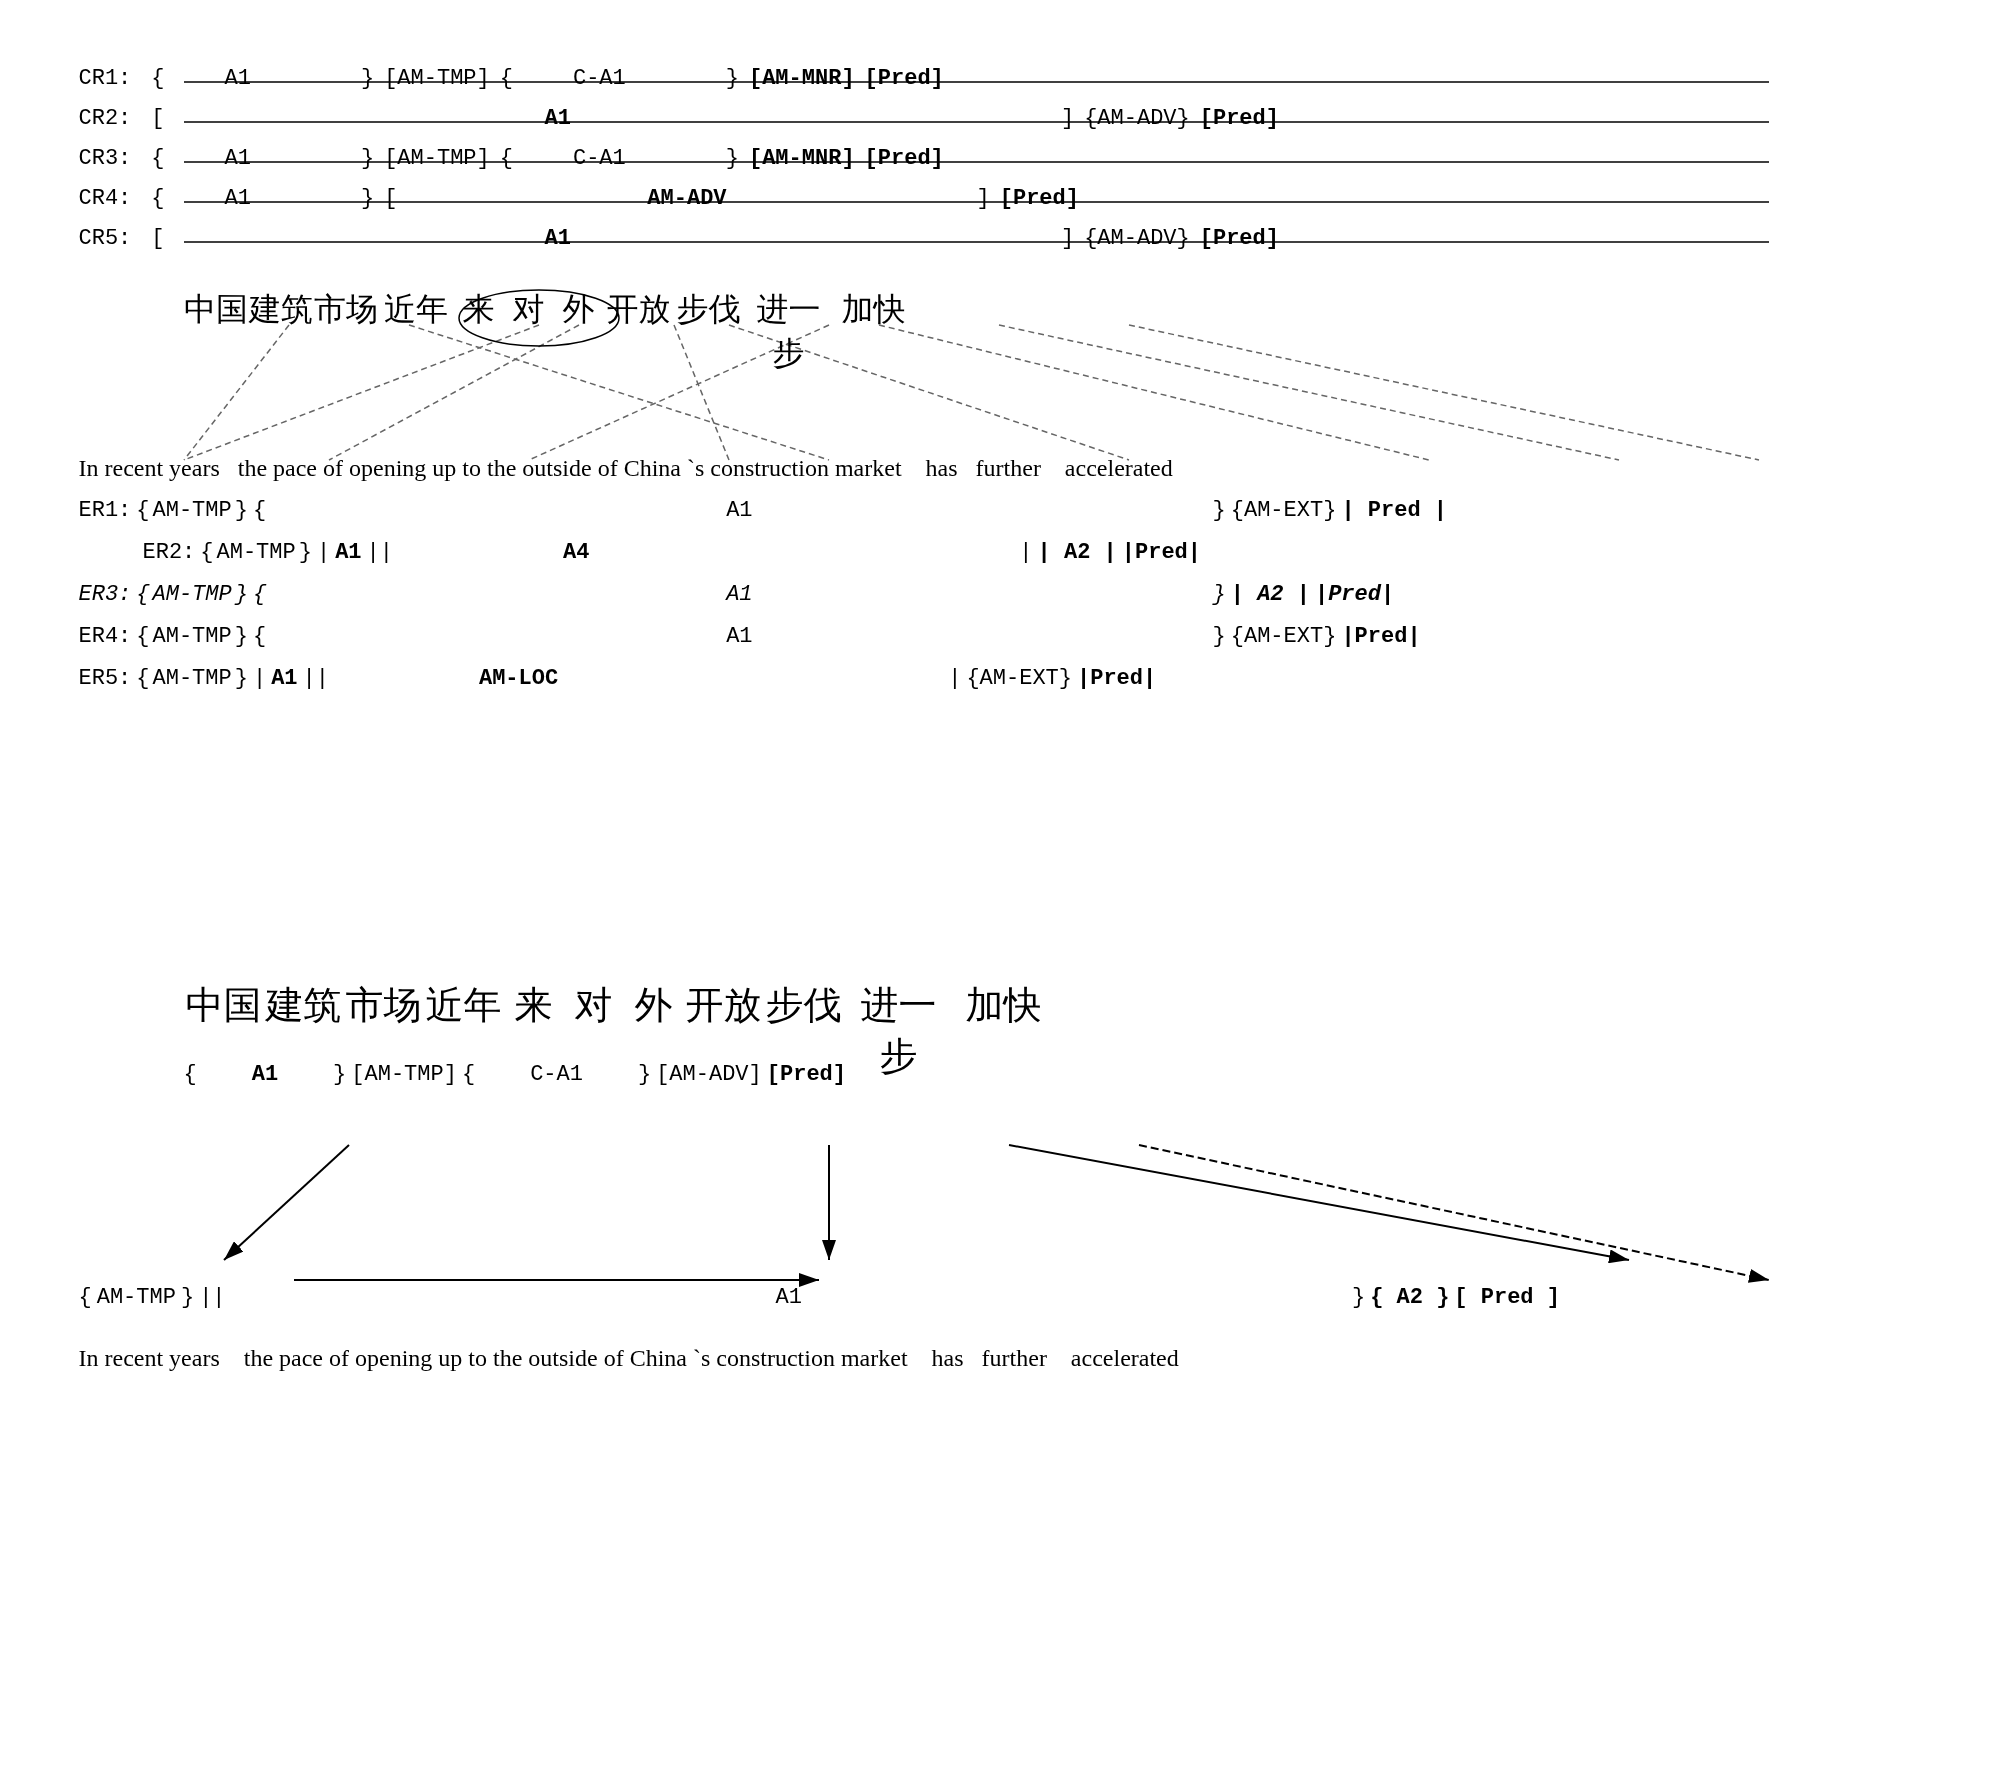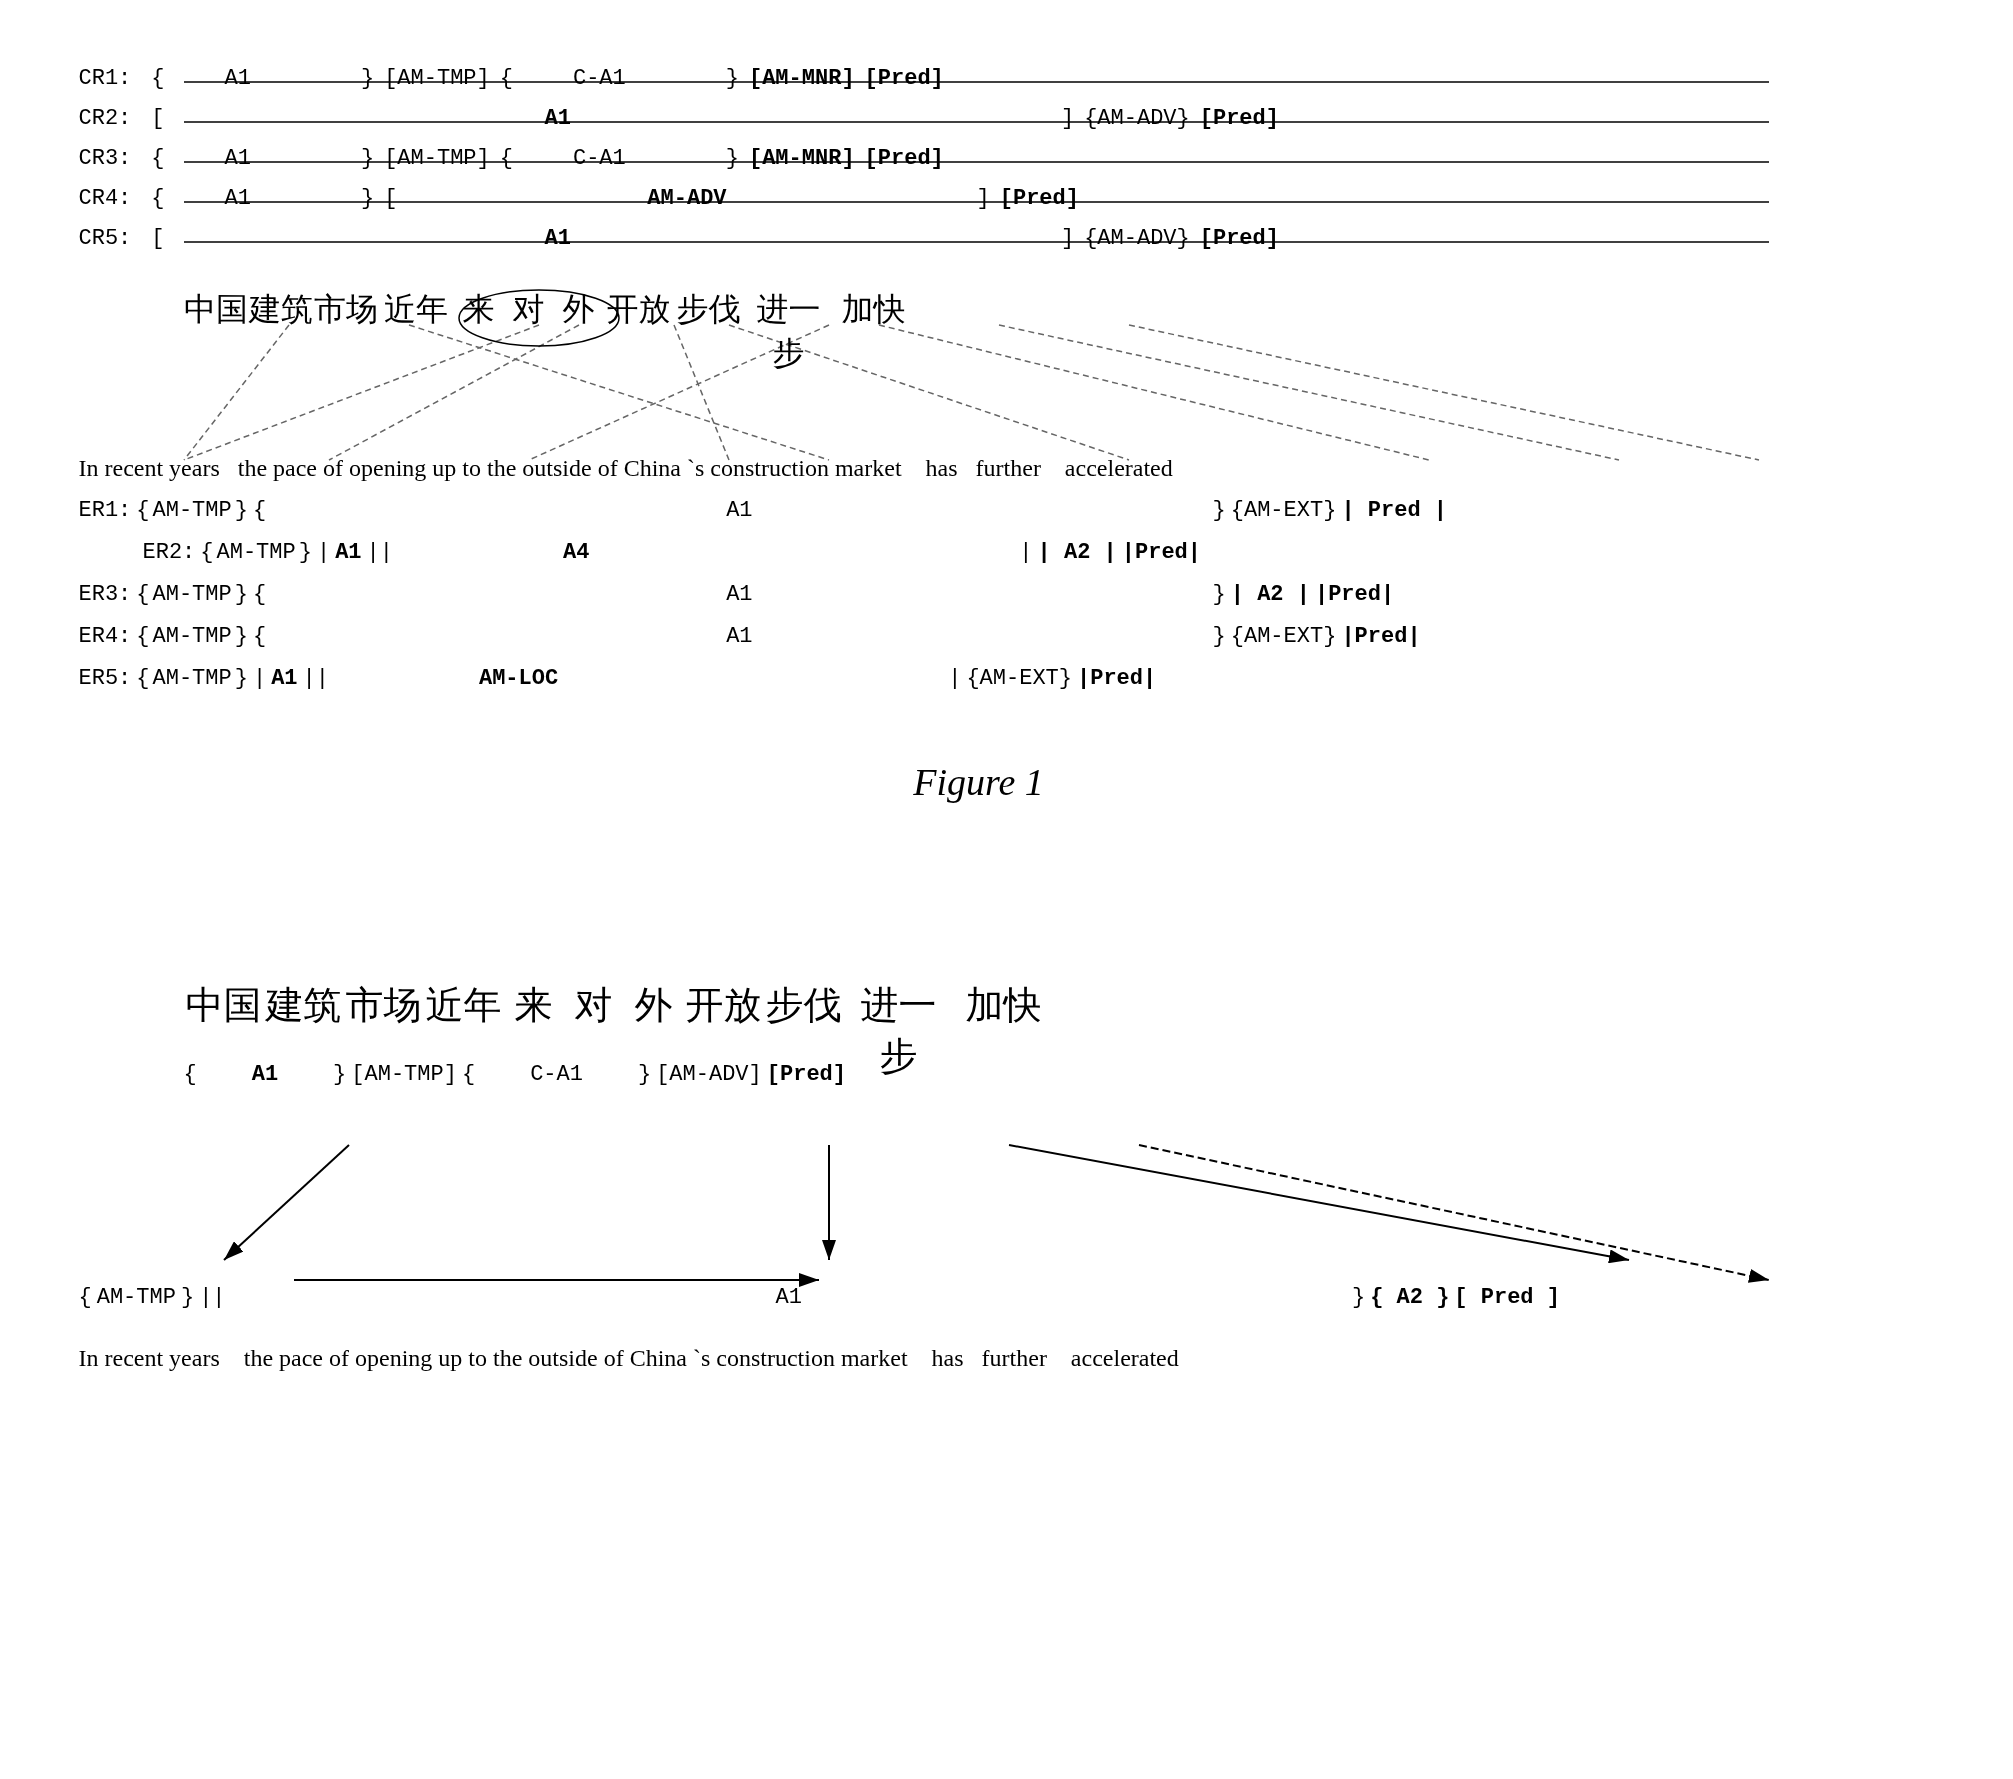--- a/index.html
+++ b/index.html
@@ -265,21 +265,21 @@
       <span style="display:inline-block;width:170px;"></span>
       <span class="mono-bold">A4</span>
       <span style="display:inline-block;width:430px;"></span>
       <span class="mono">|</span>
       <span style="display:inline-block;width:5px;"></span>
       <span class="mono-bold">| A2 |</span>
       <span style="display:inline-block;width:5px;"></span>
       <span class="mono-bold">|Pred|</span>
     </div>
 
-    <div class="label-row" style="top:552px; left:50px;">
+    <div class="label-row" style="top:552px; left:50px;font-style:italic;">
       <span class="mono">ER3:</span>
       <span style="display:inline-block;width:5px;"></span>
       <span class="mono">{</span>
       <span style="display:inline-block;width:3px;"></span>
       <span class="mono">AM-TMP</span>
       <span style="display:inline-block;width:3px;"></span>
       <span class="mono">}</span>
       <span style="display:inline-block;width:5px;"></span>
       <span class="mono">{</span>
       <span style="display:inline-block;width:460px;"></span>
@@ -329,23 +329,20 @@
       <span style="display:inline-block;width:150px;"></span>
       <span class="mono-bold">AM-LOC</span>
       <span style="display:inline-block;width:390px;"></span>
       <span class="mono">|</span>
       <span style="display:inline-block;width:5px;"></span>
       <span class="mono">{AM-EXT}</span>
       <span style="display:inline-block;width:5px;"></span>
       <span class="mono-bold">|Pred|</span>
     </div>
 
-    <div class="figure-label" style="position:absolute; top:710px; left:0; width:1900px;">
-      <span>Figure 1</span>
-    </div>
 
   </div>
 </div>
 
 <div id="figure2" class="figure-container">
   <div class="diagram-area" style="height:750px; position:relative;">
 
     <svg style="position:absolute;top:0;left:0;width:1900px;height:750px;">
 
       <defs>

